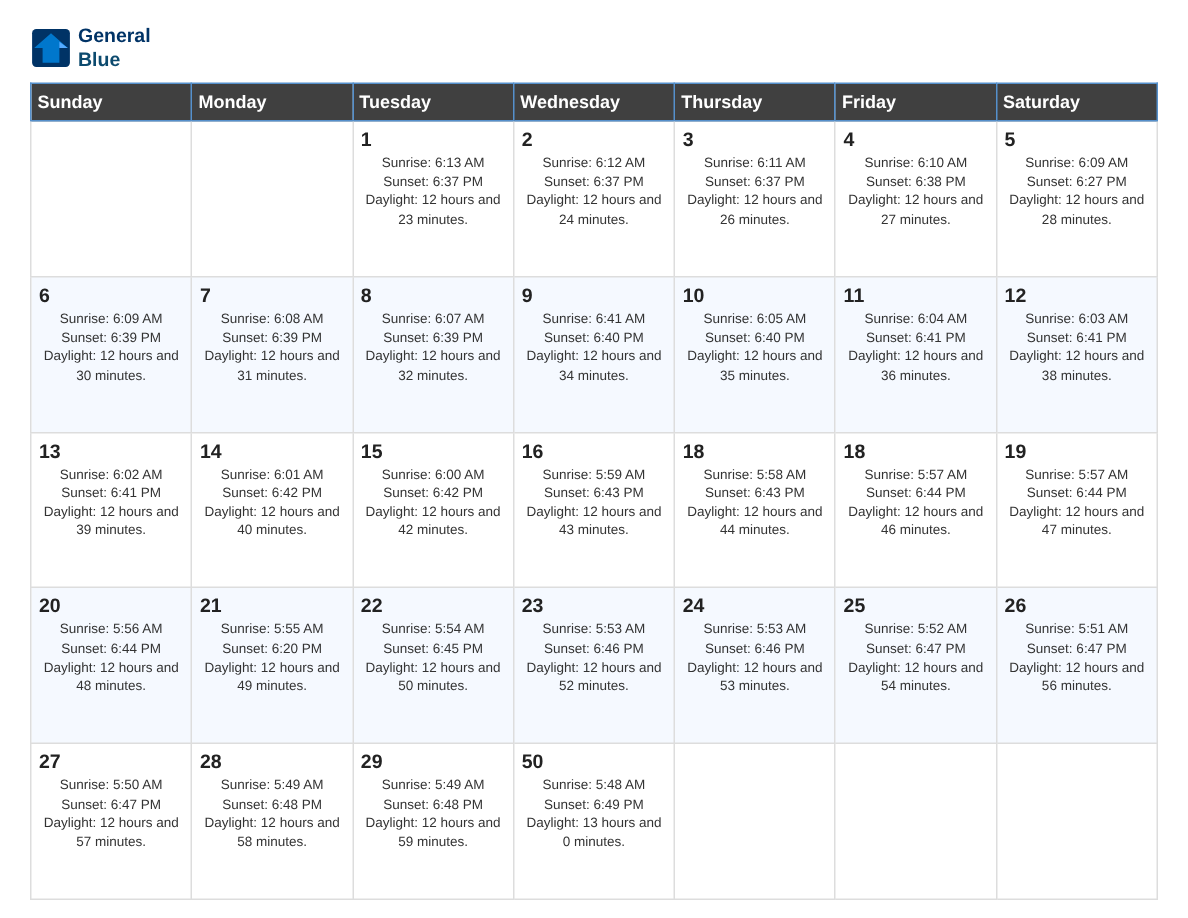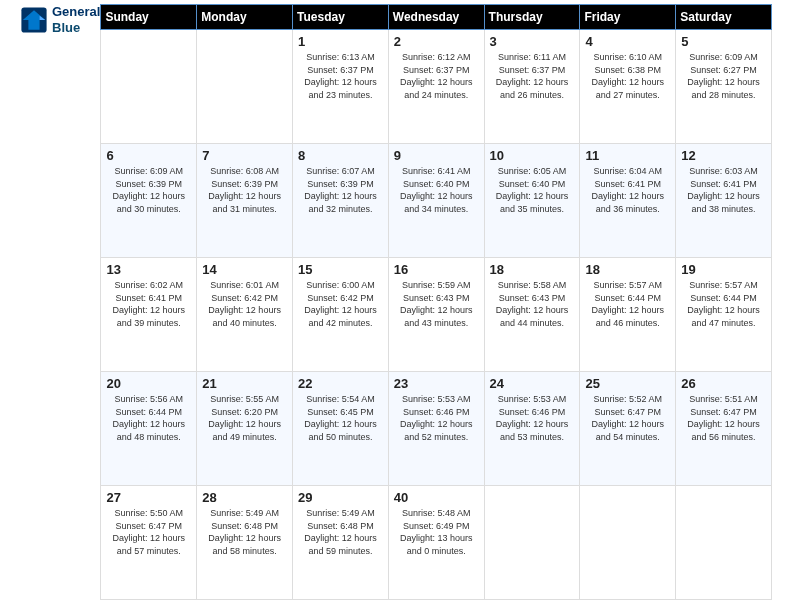--- a/index.html
+++ b/index.html
@@ -6,23 +6,23 @@
     body {
       font-family: Arial, sans-serif;
       background: #fff;
       width: 792px;
       height: 612px;
       overflow: hidden;
     }
     .page {
       width: 792px;
       height: 612px;
-      padding: 4px 20px 12px 20px;
+      padding: 16px 20px 12px 20px;
       display: flex;
-      flex-direction: row;
+      flex-direction: column;
     }
     .header {
       display: flex;
       justify-content: space-between;
       align-items: flex-start;
       margin-bottom: 8px;
     }
     .logo {
       display: flex;
       align-items: center;
@@ -94,21 +94,21 @@
     .empty-cell {
       background: #f9f9f9;
     }
     tr:nth-child(even) td {
       background-color: #f5f9ff;
     }
     tr:nth-child(odd) td {
       background-color: #ffffff;
     }
     .calendar thead tr th {
-      background-color: #000000;
+      background-color: #404040;
     }
   </style>
 </head>
 <body>
 
 <div class="page">
   <div class="header">
     <div class="logo">
       <svg class="logo-icon" viewBox="0 0 40 40">
         <rect x="2" y="2" width="36" height="36" rx="4" fill="#003366"></rect>
@@ -318,21 +318,21 @@
 Sunset: 6:48 PM
 Daylight: 12 hours and 58 minutes.</div>
           </td>
           <td>
             <span class="day-num">29</span>
             <div class="day-info">Sunrise: 5:49 AM
 Sunset: 6:48 PM
 Daylight: 12 hours and 59 minutes.</div>
           </td>
           <td>
-            <span class="day-num">40</span>
+            <span class="day-num">50</span>
             <div class="day-info">Sunrise: 5:48 AM
 Sunset: 6:49 PM
 Daylight: 13 hours and 0 minutes.</div>
           </td>
           <td class="empty-cell"></td>
           <td class="empty-cell"></td>
           <td class="empty-cell"></td>
         </tr>
       </tbody>
   </table>

